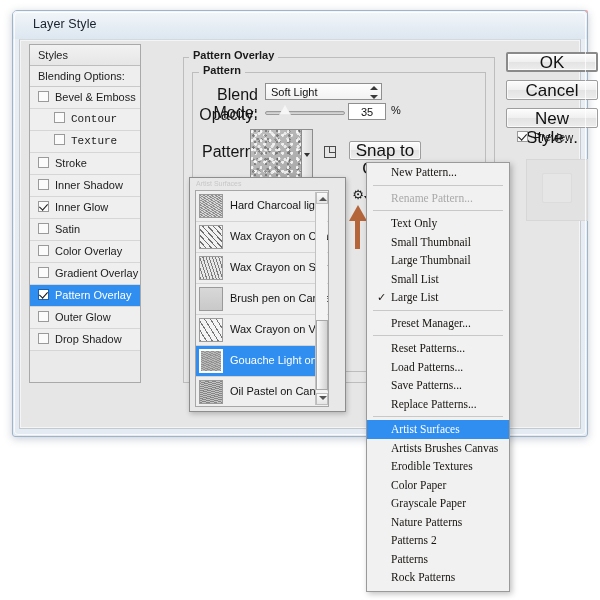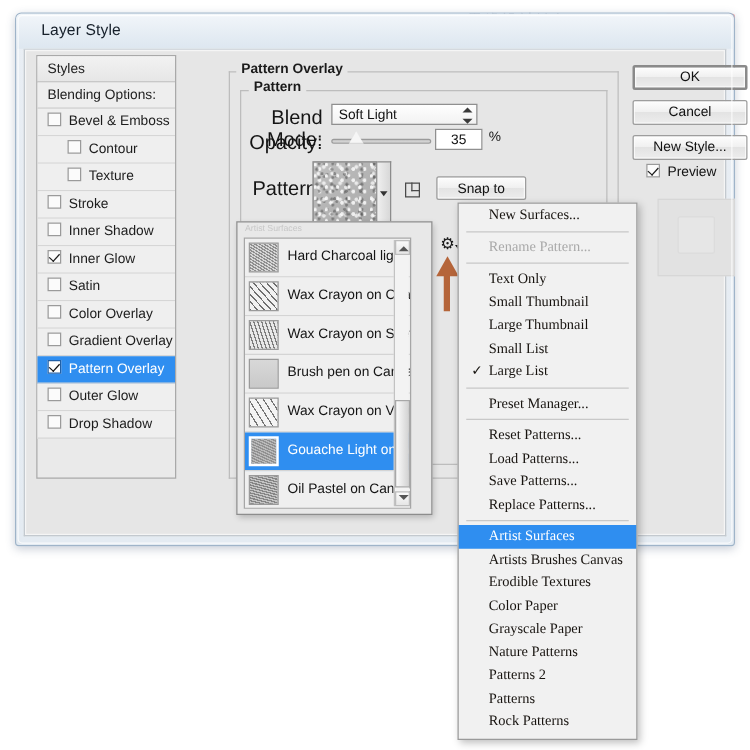--- a/index.html
+++ b/index.html
@@ -70,38 +70,38 @@
     height:20px;line-height:20px;padding-left:8px;font-size:11px;color:#222;
     background:#eeeeee;border-bottom:1px solid #c9c9c9;
   }
   .style-row{
     position:relative;height:21px;line-height:21px;
     border-bottom:1px solid #d6d6d6;
     font-size:11px;color:#1c1c1c;padding-left:8px;
     background:#efefef;
     white-space:nowrap;
   }
-  .style-row.sub{padding-left:24px;}
+  .style-row.sub{padding-left:24px;font-family:Liberation Mono, monospace;}
   .style-row.selected{background:#2f8ef0;color:#ffffff;}
   .cbx{
     display:inline-block;width:11px;height:11px;vertical-align:-1px;
     background:#fbfbfb;border:1px solid #9a9a9a;margin-right:6px;
     position:relative;box-sizing:border-box;
   }
   .cbx.checked::after{
     content:"";position:absolute;left:2px;top:0px;width:4px;height:7px;
     border:solid #1b1b1b;border-width:0 1.6px 1.6px 0;transform:rotate(42deg);
   }
   .style-row.selected .cbx{background:#ffffff;border-color:#2060a8;}
   .style-row.selected .cbx.checked::after{border-color:#101010;}
 
   
   .btn{
     position:absolute;width:92px;height:20px;line-height:19px;text-align:center;
-    font-size:11px;color:#111;
+    font-size:17px;color:#111;
     background:linear-gradient(to bottom,#fdfdfd 0%,#f0f0f0 48%,#e3e3e3 50%,#ededed 100%);
     border:1px solid #9d9d9d;border-radius:2px;
     box-shadow:inset 0 0 0 1px rgba(255,255,255,.7);
     box-sizing:border-box;cursor:default;
   }
   .btn.primary{border:2px solid #8a8a8a;line-height:17px;}
   #btn-ok{left:493px;top:41px;}
   #btn-cancel{left:493px;top:69px;}
   #btn-newstyle{left:493px;top:97px;}
   .preview-row{position:absolute;left:504px;top:120px;font-size:11px;color:#121212;white-space:nowrap;}
@@ -414,21 +414,21 @@
     <div class="gear-tri"></div>
 
     <div class="annot-arrow">
       <div class="head"></div>
       <div class="shaft"></div>
     </div>
   </div>
 
   <div class="ctxmenu">
     <div id="ctx-items">
-        <div class="mi"><span>New Surfaces...</span></div>
+        <div class="mi"><span>New Pattern...</span></div>
         <div class="msep"></div>
         <div class="mi disabled"><span>Rename Pattern...</span></div>
         <div class="msep"></div>
         <div class="mi"><span>Text Only</span></div>
         <div class="mi"><span>Small Thumbnail</span></div>
         <div class="mi"><span>Large Thumbnail</span></div>
         <div class="mi"><span>Small List</span></div>
         <div class="mi"><span class="tick">✓</span><span>Large List</span></div>
         <div class="msep"></div>
         <div class="mi"><span>Preset Manager...</span></div>

